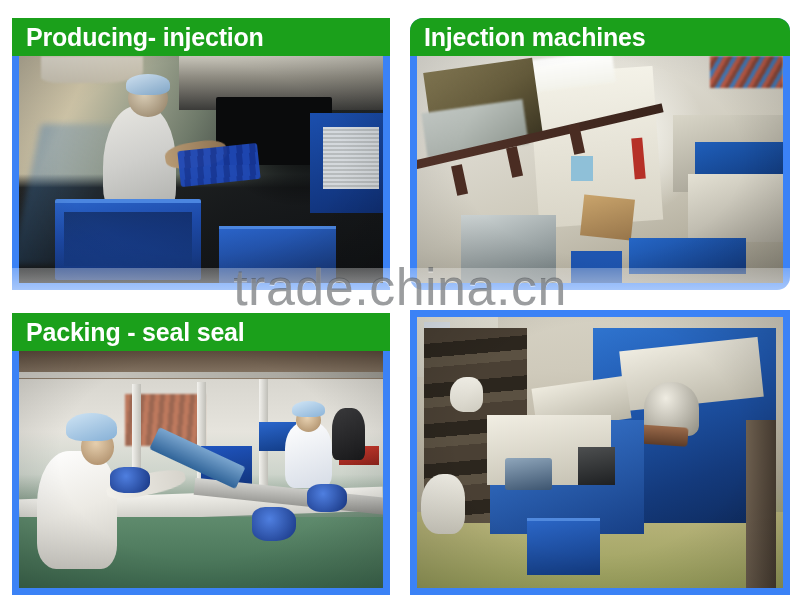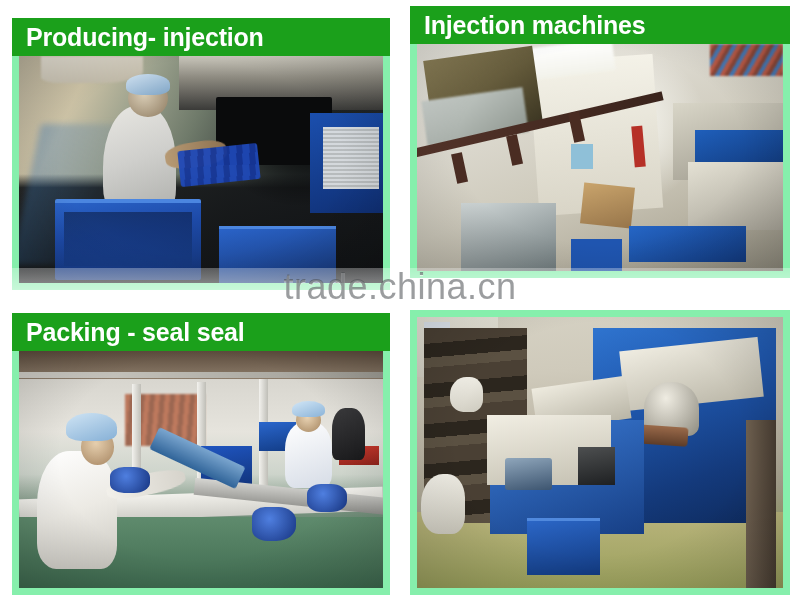--- a/index.html
+++ b/index.html
@@ -13,21 +13,21 @@
   .sheet{
     position:relative;
     width:800px;height:609px;
     background:#ffffff;
   }
 
   
   .panel{
     position:absolute;
     box-sizing:border-box;
-    background:#86efac;
+    background:#3b82f6;
     overflow:hidden;
   }
   .panel-title{
     position:absolute;
     left:0;right:0;top:0;
     height:38px;
     background:#1ba01b;
     color:#ffffff;
     font-size:25px;
     font-weight:bold;
@@ -46,21 +46,21 @@
   }
   .photo{
     position:absolute;
     inset:0;
     overflow:hidden;
   }
 
   
   #panel-producing   {left:12px; top:18px;  width:378px; height:272px;}
   #panel-producing   .photo-frame{top:38px;}
-  #panel-machines    {left:410px;top:6px;  width:380px; height:272px;}
+  #panel-machines    {left:410px;top:18px;  width:380px; height:272px;border-radius:13px;}
   #panel-machines    .photo-frame{top:38px;}
   #panel-packing     {left:12px; top:313px; width:378px; height:282px;}
   #panel-packing     .photo-frame{top:38px;}
   #panel-machine-closeup{left:410px;top:310px;width:380px;height:285px;}
   #panel-machine-closeup .photo-frame{top:7px;}
 
   
   .ph1{background:
     
     radial-gradient(ellipse 120px 90px at 78% 38%, rgba(0,0,0,.85) 0%, rgba(0,0,0,0) 72%),
@@ -244,21 +244,21 @@
 
   
   .watermark{
     position:absolute;
     left:0;right:0;
     top:263px;
     height:48px;
     display:flex;
     align-items:center;
     justify-content:center;
-    font-size:36px;
+    font-size:52px;
     font-weight:400;
     letter-spacing:0.5px;
     color:rgba(72,76,80,0.55);
     text-shadow:0 1px 0 rgba(255,255,255,0.55);
     pointer-events:none;
     z-index:40;
     white-space:nowrap;
   }
   .wm-band{
     position:absolute;

